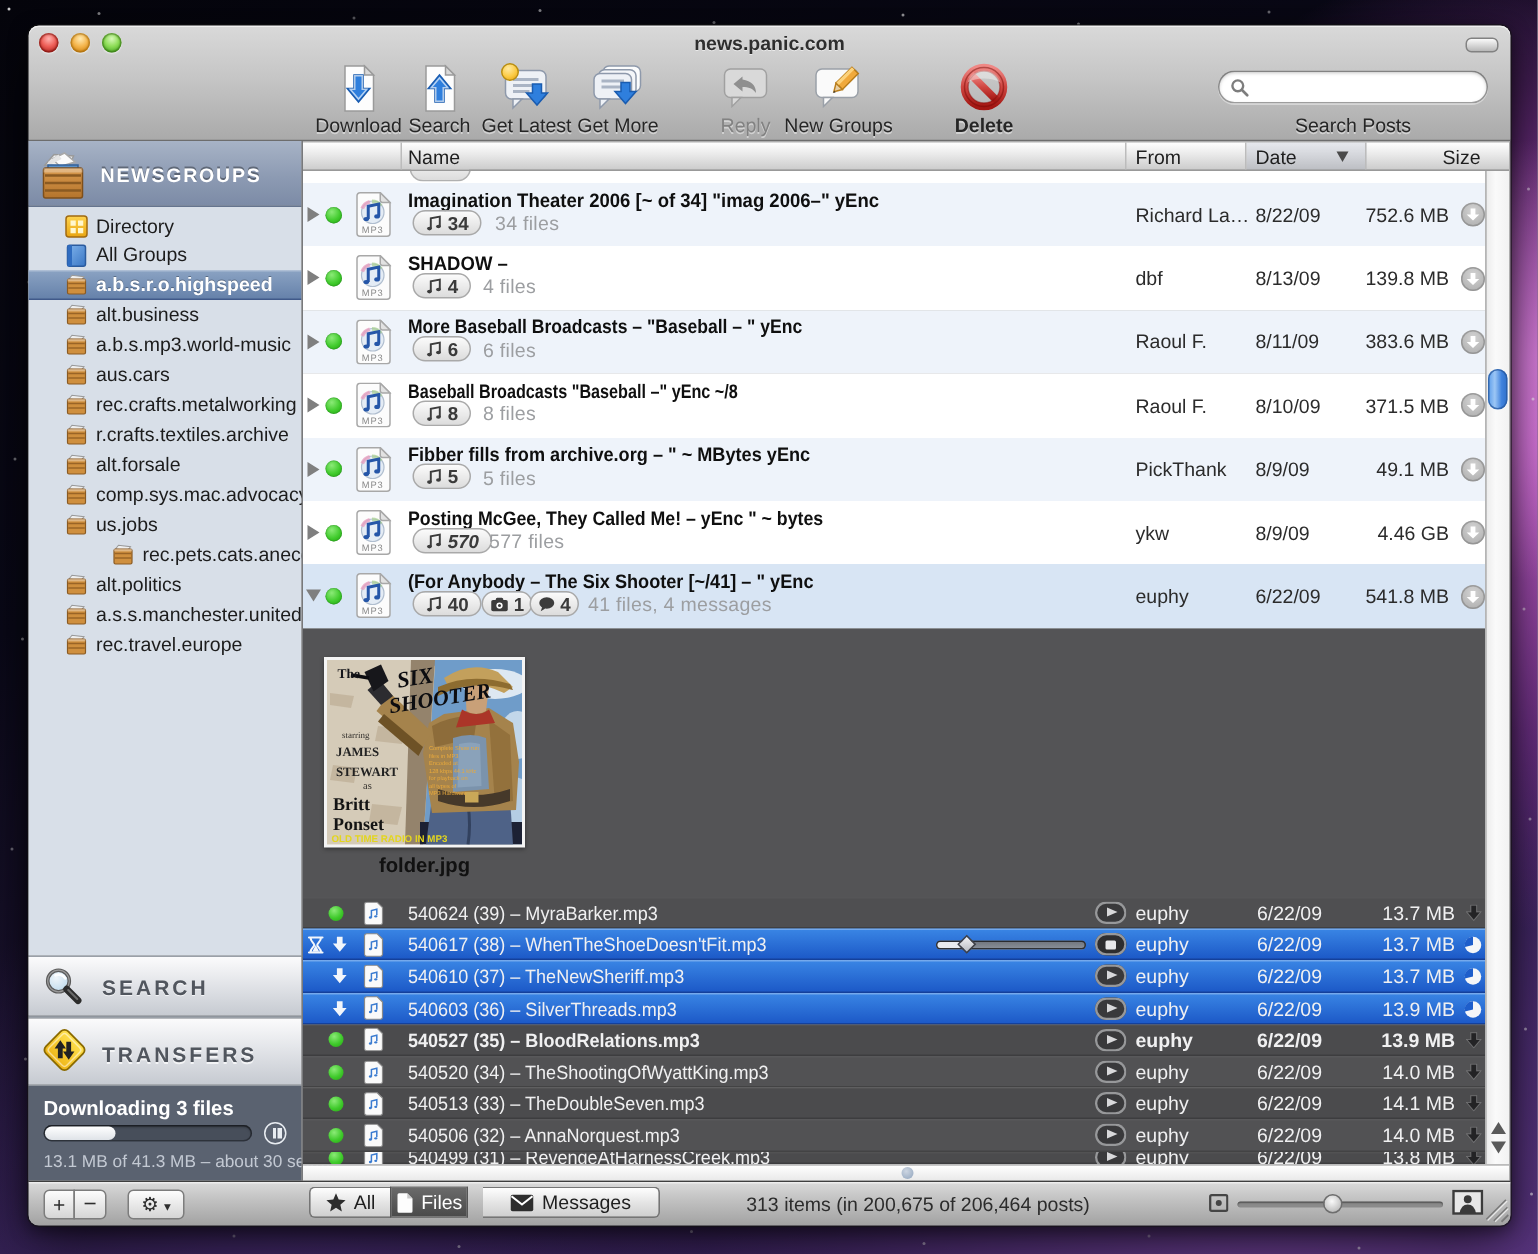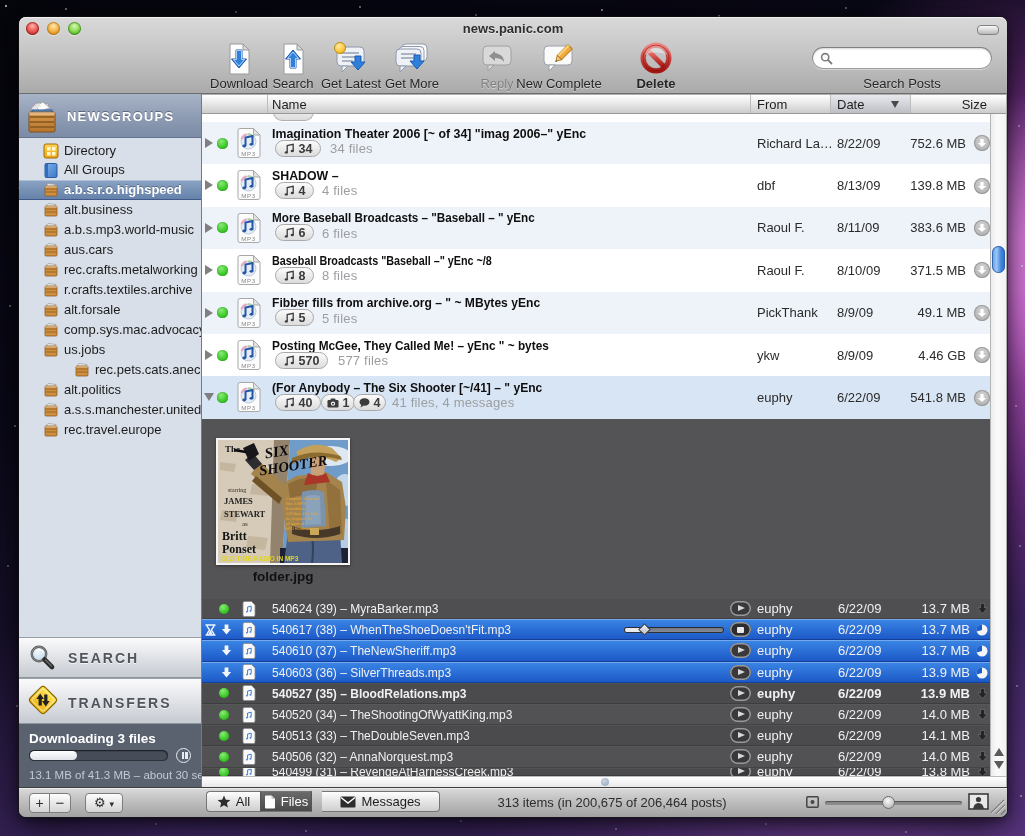--- a/index.html
+++ b/index.html
@@ -126,21 +126,21 @@
         <stop offset=".5" stop-color="#cf4540"></stop>
         <stop offset="1" stop-color="#a31713"></stop>
       </linearGradient>
     </defs>
 </svg>
 <div class="tool-label" style="left:239px;">Download</div>
 <div class="tool-label" style="left:293px;">Search</div>
 <div class="tool-label" style="left:351px;">Get Latest</div>
 <div class="tool-label" style="left:412px;">Get More</div>
 <div class="tool-label" style="left:497px;color:#828282;">Reply</div>
-<div class="tool-label" style="left:559px;">New Complete</div>
+<div class="tool-label" style="left:559px;">New Groups</div>
 <div class="tool-label" style="left:656px;font-weight:bold;">Delete</div>
 <div class="tool-label" style="left:902px;">Search Posts</div>
 <div class="abs" style="left:812px;top:47px;width:180px;height:22px;border-radius:11px;background:#fff;box-shadow:inset 0 1px 3px rgba(0,0,0,.35),inset 0 0 0 1px #a5a5a5,0 1px 0 rgba(255,255,255,.4);"></div>
 <svg class="abs" style="left:820px;top:52px;" width="13" height="13" viewBox="0 0 13 13">
  <circle cx="5.2" cy="5.2" r="3.6" fill="none" stroke="#7d7d7d" stroke-width="1.6"></circle>
  <line x1="8" y1="8" x2="11.5" y2="11.5" stroke="#7d7d7d" stroke-width="1.8" stroke-linecap="round"></line>
 </svg>
 
 <div class="abs" style="left:19px;top:94px;width:182px;height:44px;background:linear-gradient(#a7b3c6,#8d9bb3 55%,#7c8ba6);border-bottom:1px solid #65748e;box-sizing:border-box;"></div>
 <svg class="abs" style="left:27px;top:98px;" width="30" height="36" viewBox="0 0 30 36">
@@ -525,26 +525,26 @@
 <path d="M16.5 .5 l6.5 6.5 h-5 a1.5 1.5 0 0 1 -1.5 -1.5 z" fill="#e2e2e2" stroke="#a8a8a8"></path>
 <circle cx="11.5" cy="13.5" r="7.5" fill="#e4ecf5" stroke="#b0becf" stroke-width=".8"></circle>
       <path d="M4.5 11 a7.5 7.5 0 0 1 5-4.5" stroke="#e8a0c0" stroke-width="2.5" fill="none" opacity=".8"></path>
       <path d="M11 6.2 a7.5 7.5 0 0 1 6 3" stroke="#a8d090" stroke-width="2.5" fill="none" opacity=".7"></path>
 <path d="M8.5 18 v-8.5 l7-1.5 v8.2" stroke="#2556a8" stroke-width="2" fill="none"></path>
 <ellipse cx="7.2" cy="18" rx="1.9" ry="1.4" fill="#2556a8"></ellipse>
 <ellipse cx="14.4" cy="16.3" rx="1.9" ry="1.4" fill="#2556a8"></ellipse>
 <text x="11.5" y="27.5" font-size="6.2" fill="#8a8a8a" text-anchor="middle" font-family="Liberation Sans" letter-spacing=".6">MP3</text>
 </svg>
 <div class="gtitle" style="transform:scaleX(.91);transform-origin:0 0;">Posting McGee, They Called Me! – yEnc " ~ bytes</div>
-<div class="pill" style="left:73px;"><svg width="11" height="12" viewBox="0 0 11 12" style="vertical-align:-2px;">
+<div class="pill" style="left:73px;font-style:italic;"><svg width="11" height="12" viewBox="0 0 11 12" style="vertical-align:-2px;">
         <path d="M3.2 9.3 V2.6 l6-1.2 v6.6" stroke="#3c3c3c" stroke-width="1.3" fill="none"></path>
         <ellipse cx="2.3" cy="9.4" rx="1.6" ry="1.2" fill="#3c3c3c"></ellipse>
         <ellipse cx="8.3" cy="8" rx="1.6" ry="1.2" fill="#3c3c3c"></ellipse>
       </svg> 570</div>
-<div class="gfiles" style="left:136px;text-align:center;">577 files</div>
+<div class="gfiles" style="left:124px;text-align:center;">577 files</div>
 <div class="gfrom">ykw</div>
 <div class="gdate">8/9/09</div>
 <div class="gsize">4.46 GB</div>
 <div class="gbtn">
       <svg style="position:absolute;left:3px;top:3px;" width="10" height="10" viewBox="0 0 10 10">
         <path d="M3.4 1 h3.2 v4 h2.6 L5 9 .8 5 h2.6z" fill="#fff"></path>
       </svg>
     </div>
 </div>
 <div class="grow" style="top:376.4px;height:42.6px;background:#d8e5f4;">

